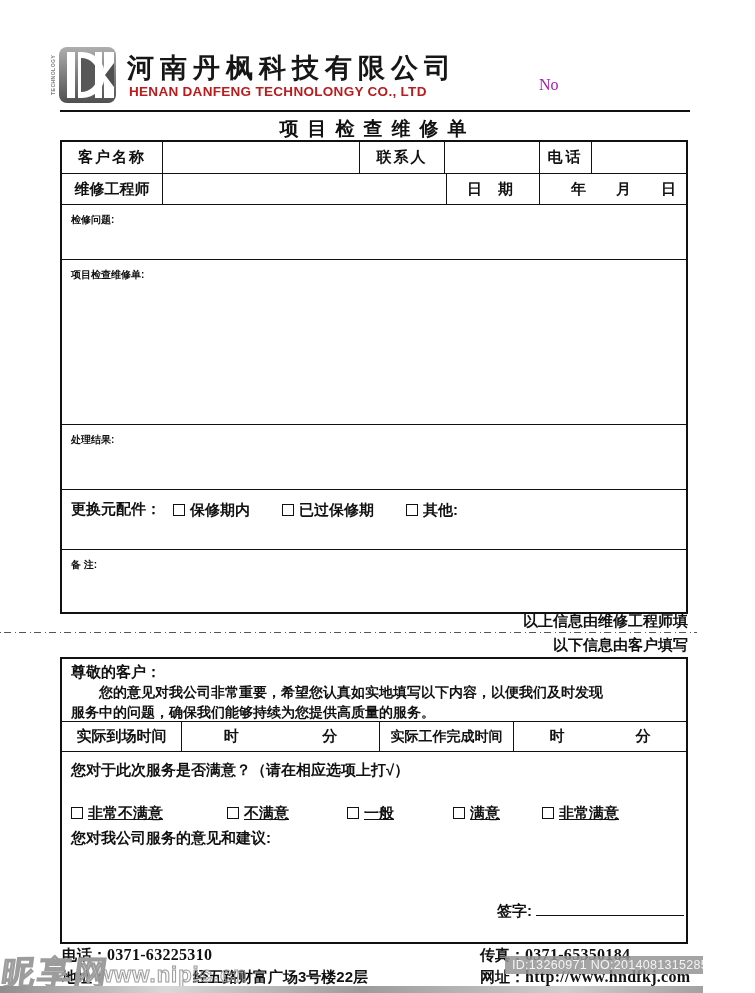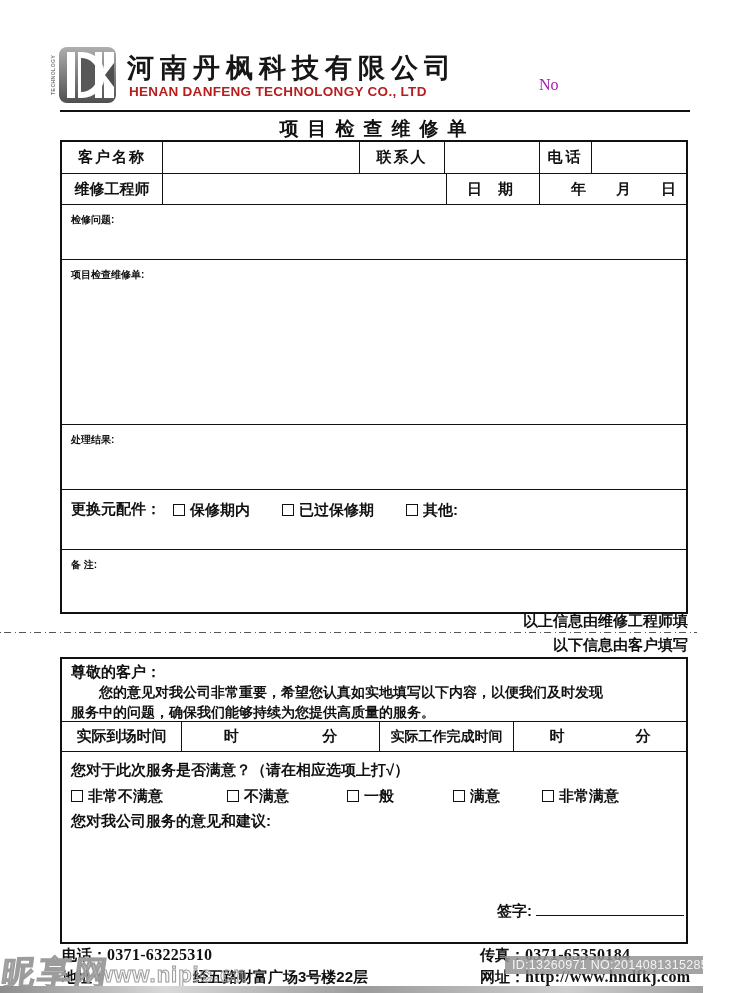--- a/index.html
+++ b/index.html
@@ -53,21 +53,21 @@
 
   
   .rH { height:63px; display:block; padding:4px 9px 8px 9px; }
   .salutation { font-weight:700; font-size:15px; }
   .intro-line { font-weight:700; font-size:14px; line-height:20px; }
   .indent { text-indent:2em; }
   .rI { height:30px; }
   .rJ { height:190px; display:block; padding:9px 9px; position:relative; }
   .tm-cell { justify-content:space-around; font-weight:700; font-size:15px; }
   .question { font-weight:700; font-size:15px; }
-  .sat-row { margin-top:7px; display:flex; }
+  .sat-row { margin-top:24px; display:flex;text-decoration:underline; }
   .sat-row .opt:nth-child(1){ margin-right:64px; }
   .sat-row .opt:nth-child(2){ margin-right:58px; }
   .sat-row .opt:nth-child(3){ margin-right:59px; }
   .sat-row .opt:nth-child(4){ margin-right:42px; }
   .suggestion { margin-top:6px; font-weight:700; font-size:15px; }
   .sign { position:absolute; left:435px; top:150px; font-weight:700; font-size:15px; }
   .sign-line { display:inline-block; width:148px; border-bottom:1.5px solid #111; height:14px; margin-left:4px; }
 
   
   .copy-strip span, .copy { writing-mode:vertical-rl; text-orientation:mixed; }

